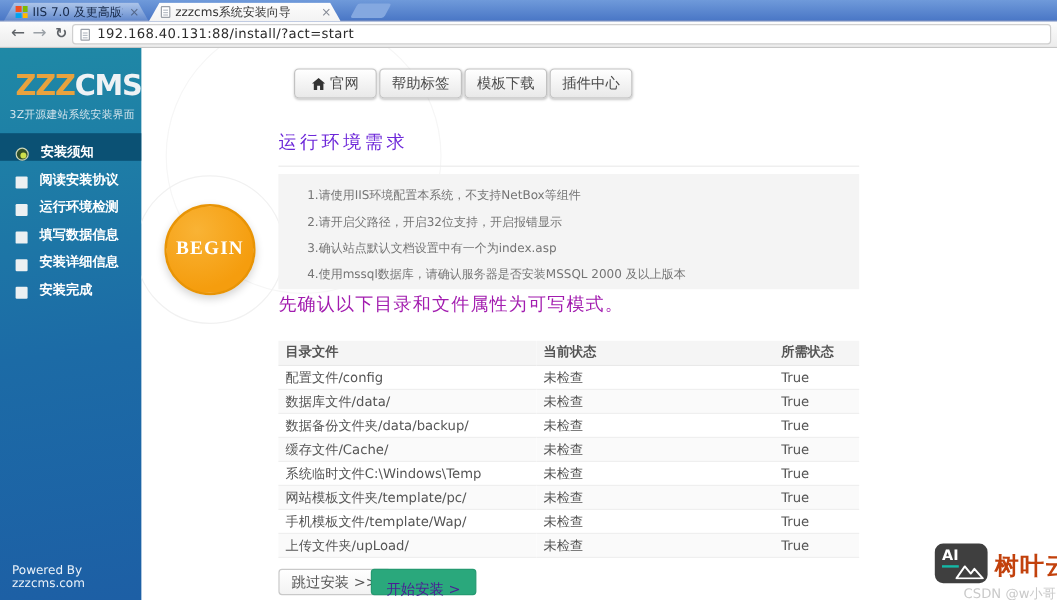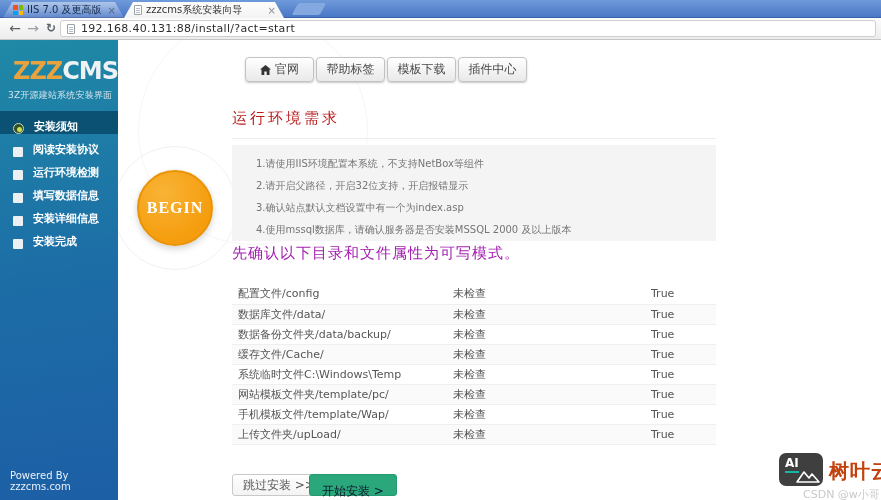--- a/index.html
+++ b/index.html
@@ -77,21 +77,21 @@
     box-shadow:0 3px 7px rgba(0,0,0,.18);
     display:flex; align-items:center; justify-content:center;
     color:#fff; font-size:16px; font-weight:bold; letter-spacing:1px;font-family:Liberation Serif, serif; }
 
   .topnav { position:absolute; left:127px; top:17px; display:flex; gap:2px; }
   .nav-btn { width:69px; height:25px; border:1px solid #c2c2c2; border-radius:4px;
     background:linear-gradient(#ffffff,#e9e9e9); box-shadow:0 1px 2px rgba(0,0,0,.22);
     display:flex; align-items:center; justify-content:center; gap:4px;
     font-size:12px; color:#4a4a4a; cursor:pointer; }
   .home-ico { width:11px; height:10px; flex:0 0 11px; }
-  .sec1-title { position:absolute; left:114px; top:69px; font-size:15px; color:#b91c1c;
+  .sec1-title { position:absolute; left:114px; top:69px; font-size:15px; color:#6d28d9;
     letter-spacing:3px; width:484px; padding-bottom:10px; border-bottom:1px solid #ececec; }
   .req-box { position:absolute; left:114px; top:105px; width:484px; height:96px;
     background:#f4f4f4; padding:8px 0 0 24px; }
   .req-box div { font-size:10px; color:#757575; line-height:22px; }
   .sec2-title { position:absolute; left:114px; top:204px; font-size:15px; color:#a21caf;
     letter-spacing:1px; }
 
   table.checks { position:absolute; left:114px; top:244px; width:484px;
     border-collapse:collapse; table-layout:fixed; }
   table.checks col.c1{width:215px;} table.checks col.c2{width:198px;} table.checks col.c3{width:71px;}
@@ -100,21 +100,21 @@
   table.checks td { font-size:11px; color:#555; height:20px; padding:0 0 0 6px;
     border-bottom:1px solid #efefef; white-space:nowrap; overflow:hidden; }
   table.checks tr.alt td { background:#fafafa; }
 
   .skip-btn { position:absolute; left:114px; top:434px; height:22px; padding:0 10px;
     background:linear-gradient(#fff,#f3f3f3); border:1px solid #c9c9c9; border-radius:3px;
     font-size:12px; color:#555; cursor:pointer;
     font-family:"DejaVu Sans","Liberation Sans",sans-serif; }
   .start-btn { position:absolute; left:191px; top:434px; height:22px; padding:8px 12px;
     background:#2aa87c; border:1px solid #259a71; border-radius:3px;
-    font-size:12px; color:#0f172a; cursor:pointer;
+    font-size:12px; color:#4c1d95; cursor:pointer;
     font-family:"DejaVu Sans","Liberation Sans",sans-serif; }
 
   
   .watermark { position:absolute; left:775px; top:450px; width:106px; height:50px; z-index:50; }
   .wm-logo { position:absolute; left:4px; top:3px; width:44px; height:33px;
     background:#3f3f3f; border-radius:7px; }
   .wm-ai { position:absolute; left:6px; top:3px; color:#fff; font-size:12px;
     font-weight:bold; border-bottom:2px solid #14b8a6; padding-bottom:1px; }
   .wm-mountain { position:absolute; right:3px; bottom:3px; }
   .wm-brand { position:absolute; left:54px; top:8px; font-size:20px; color:#c2410c;
@@ -224,20 +224,25 @@
 
     <div class="sec2-title">先确认以下目录和文件属性为可写模式。</div>
 
     <table class="checks">
       <colgroup>
           <col class="c1">
           <col class="c2">
           <col class="c3">
         </colgroup>
       <tbody>
+          <tr>
+        <th>目录文件</th>
+        <th>当前状态</th>
+        <th>所需状态</th>
+      </tr>
       <tr>
         <td>配置文件/config</td>
         <td>未检查</td>
         <td>True</td>
       </tr>
       <tr class="alt">
         <td>数据库文件/data/</td>
         <td>未检查</td>
         <td>True</td>
       </tr>

